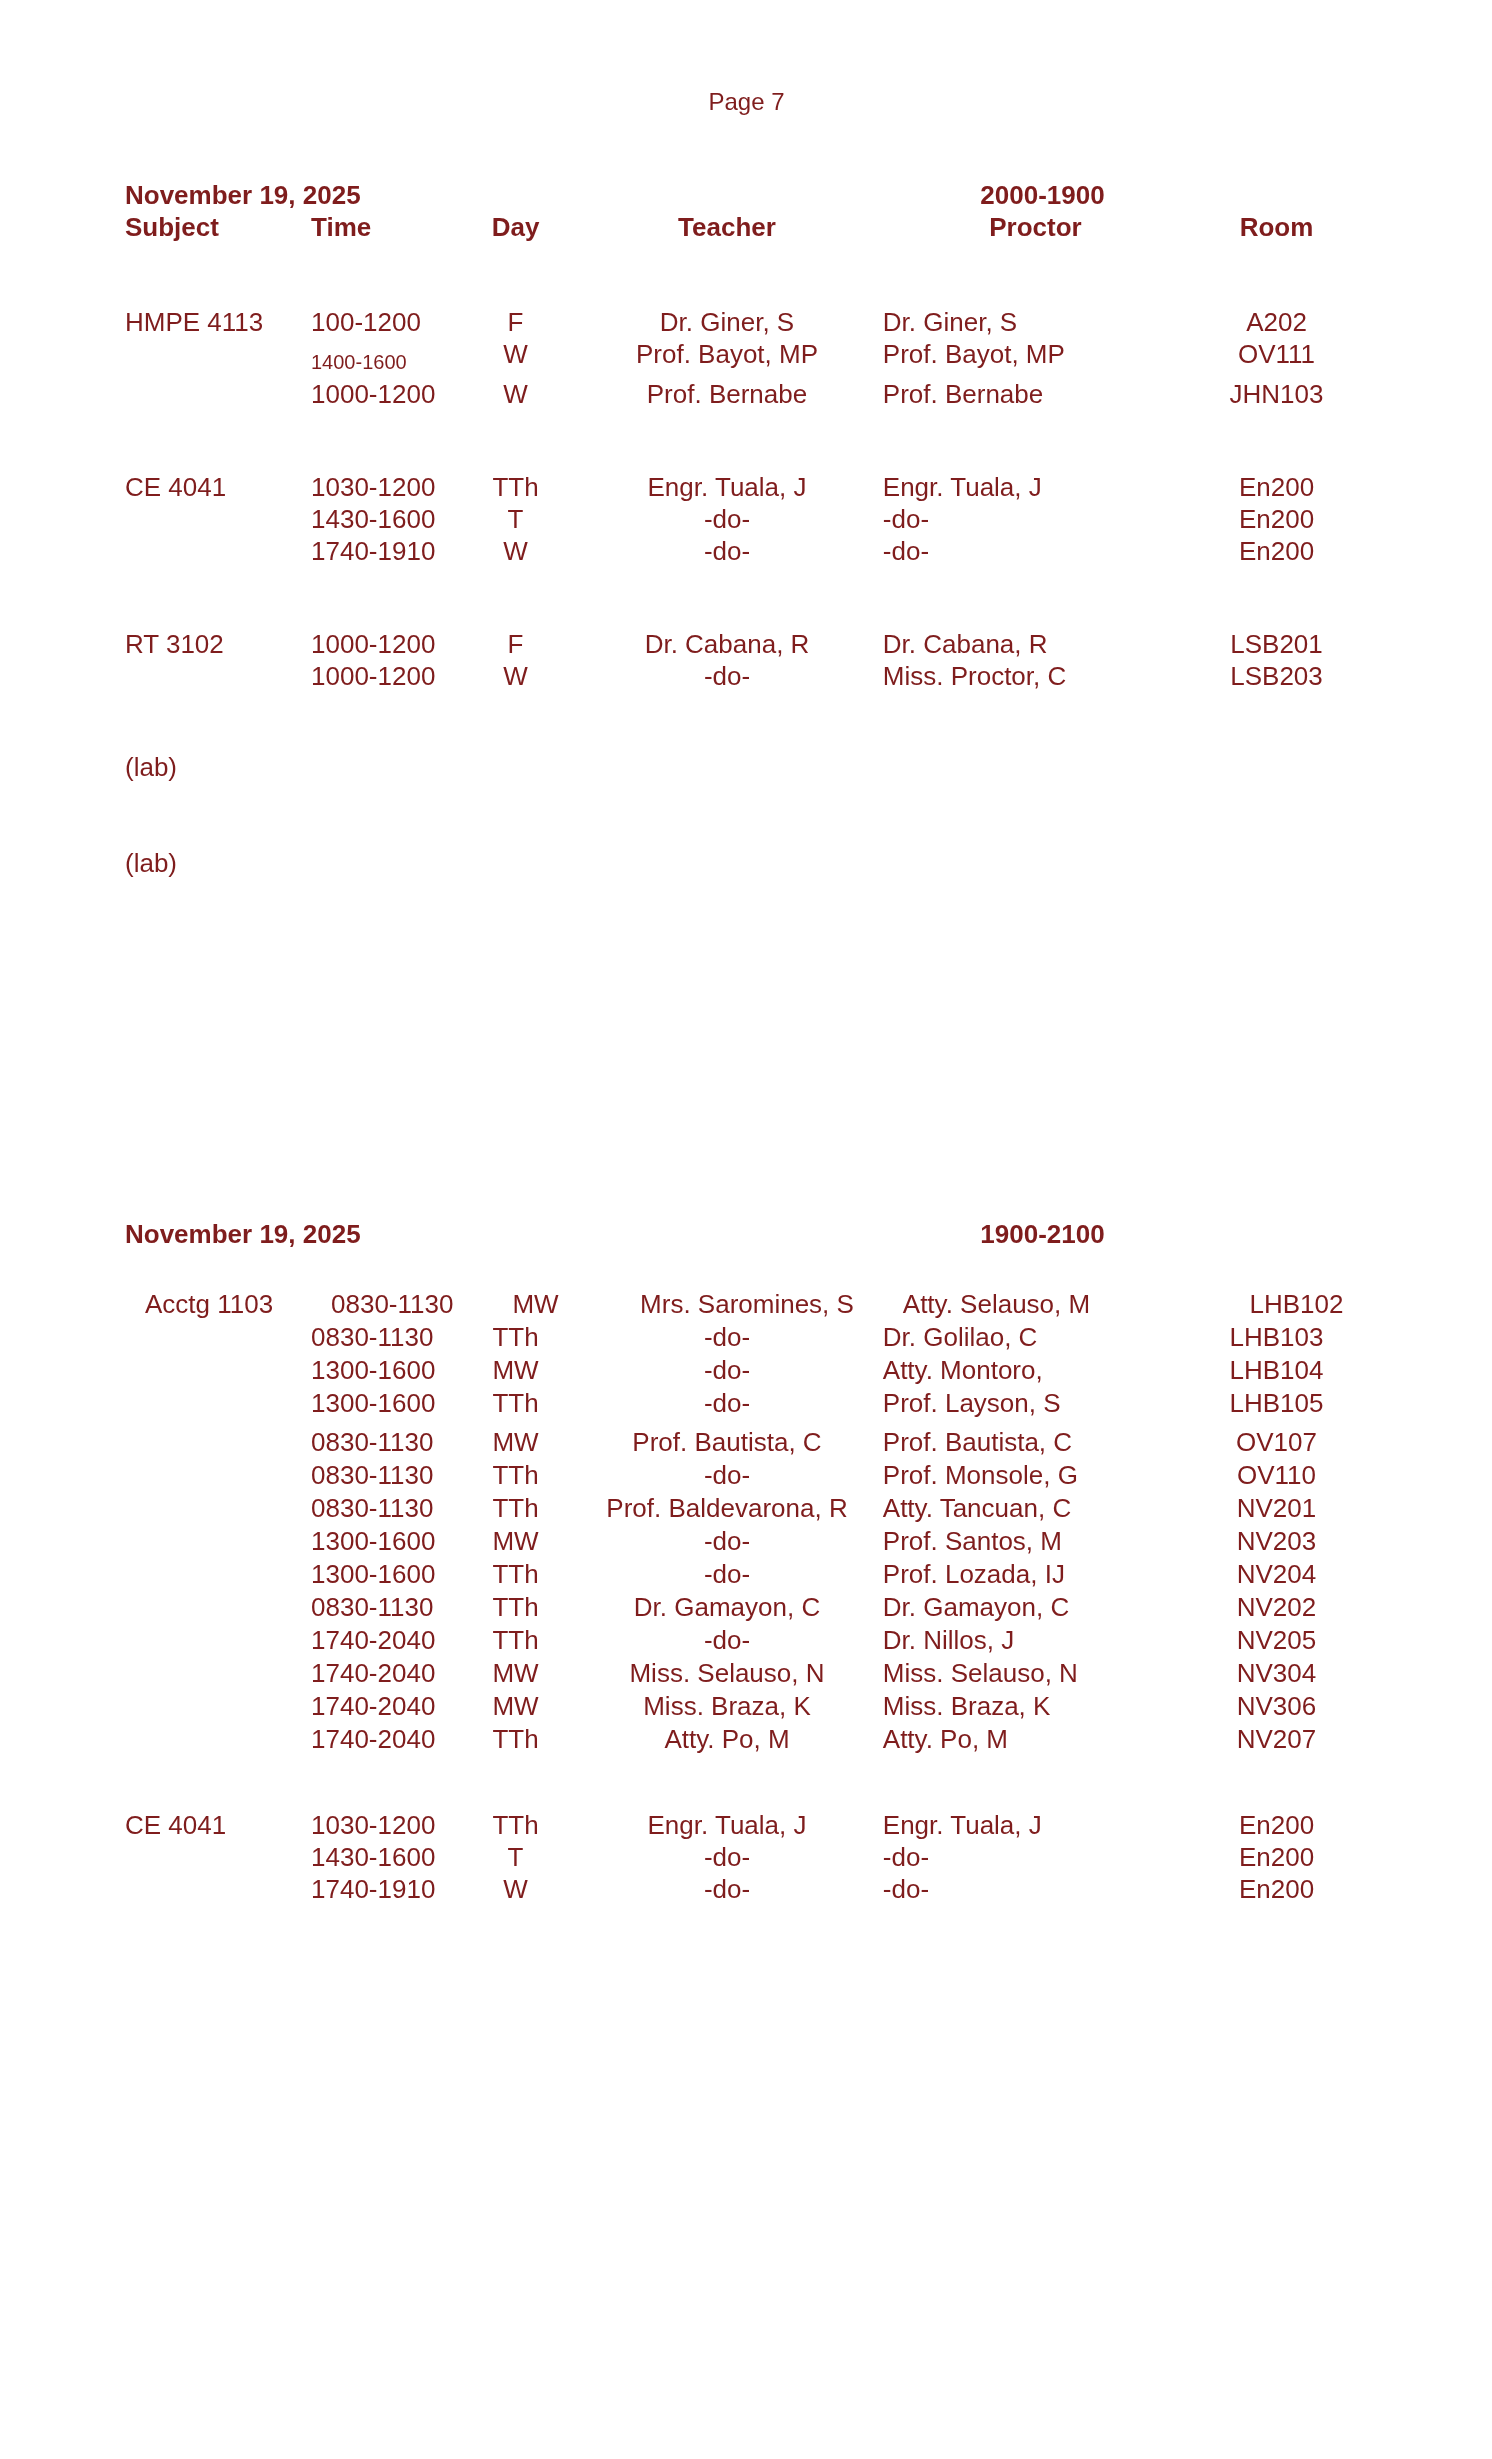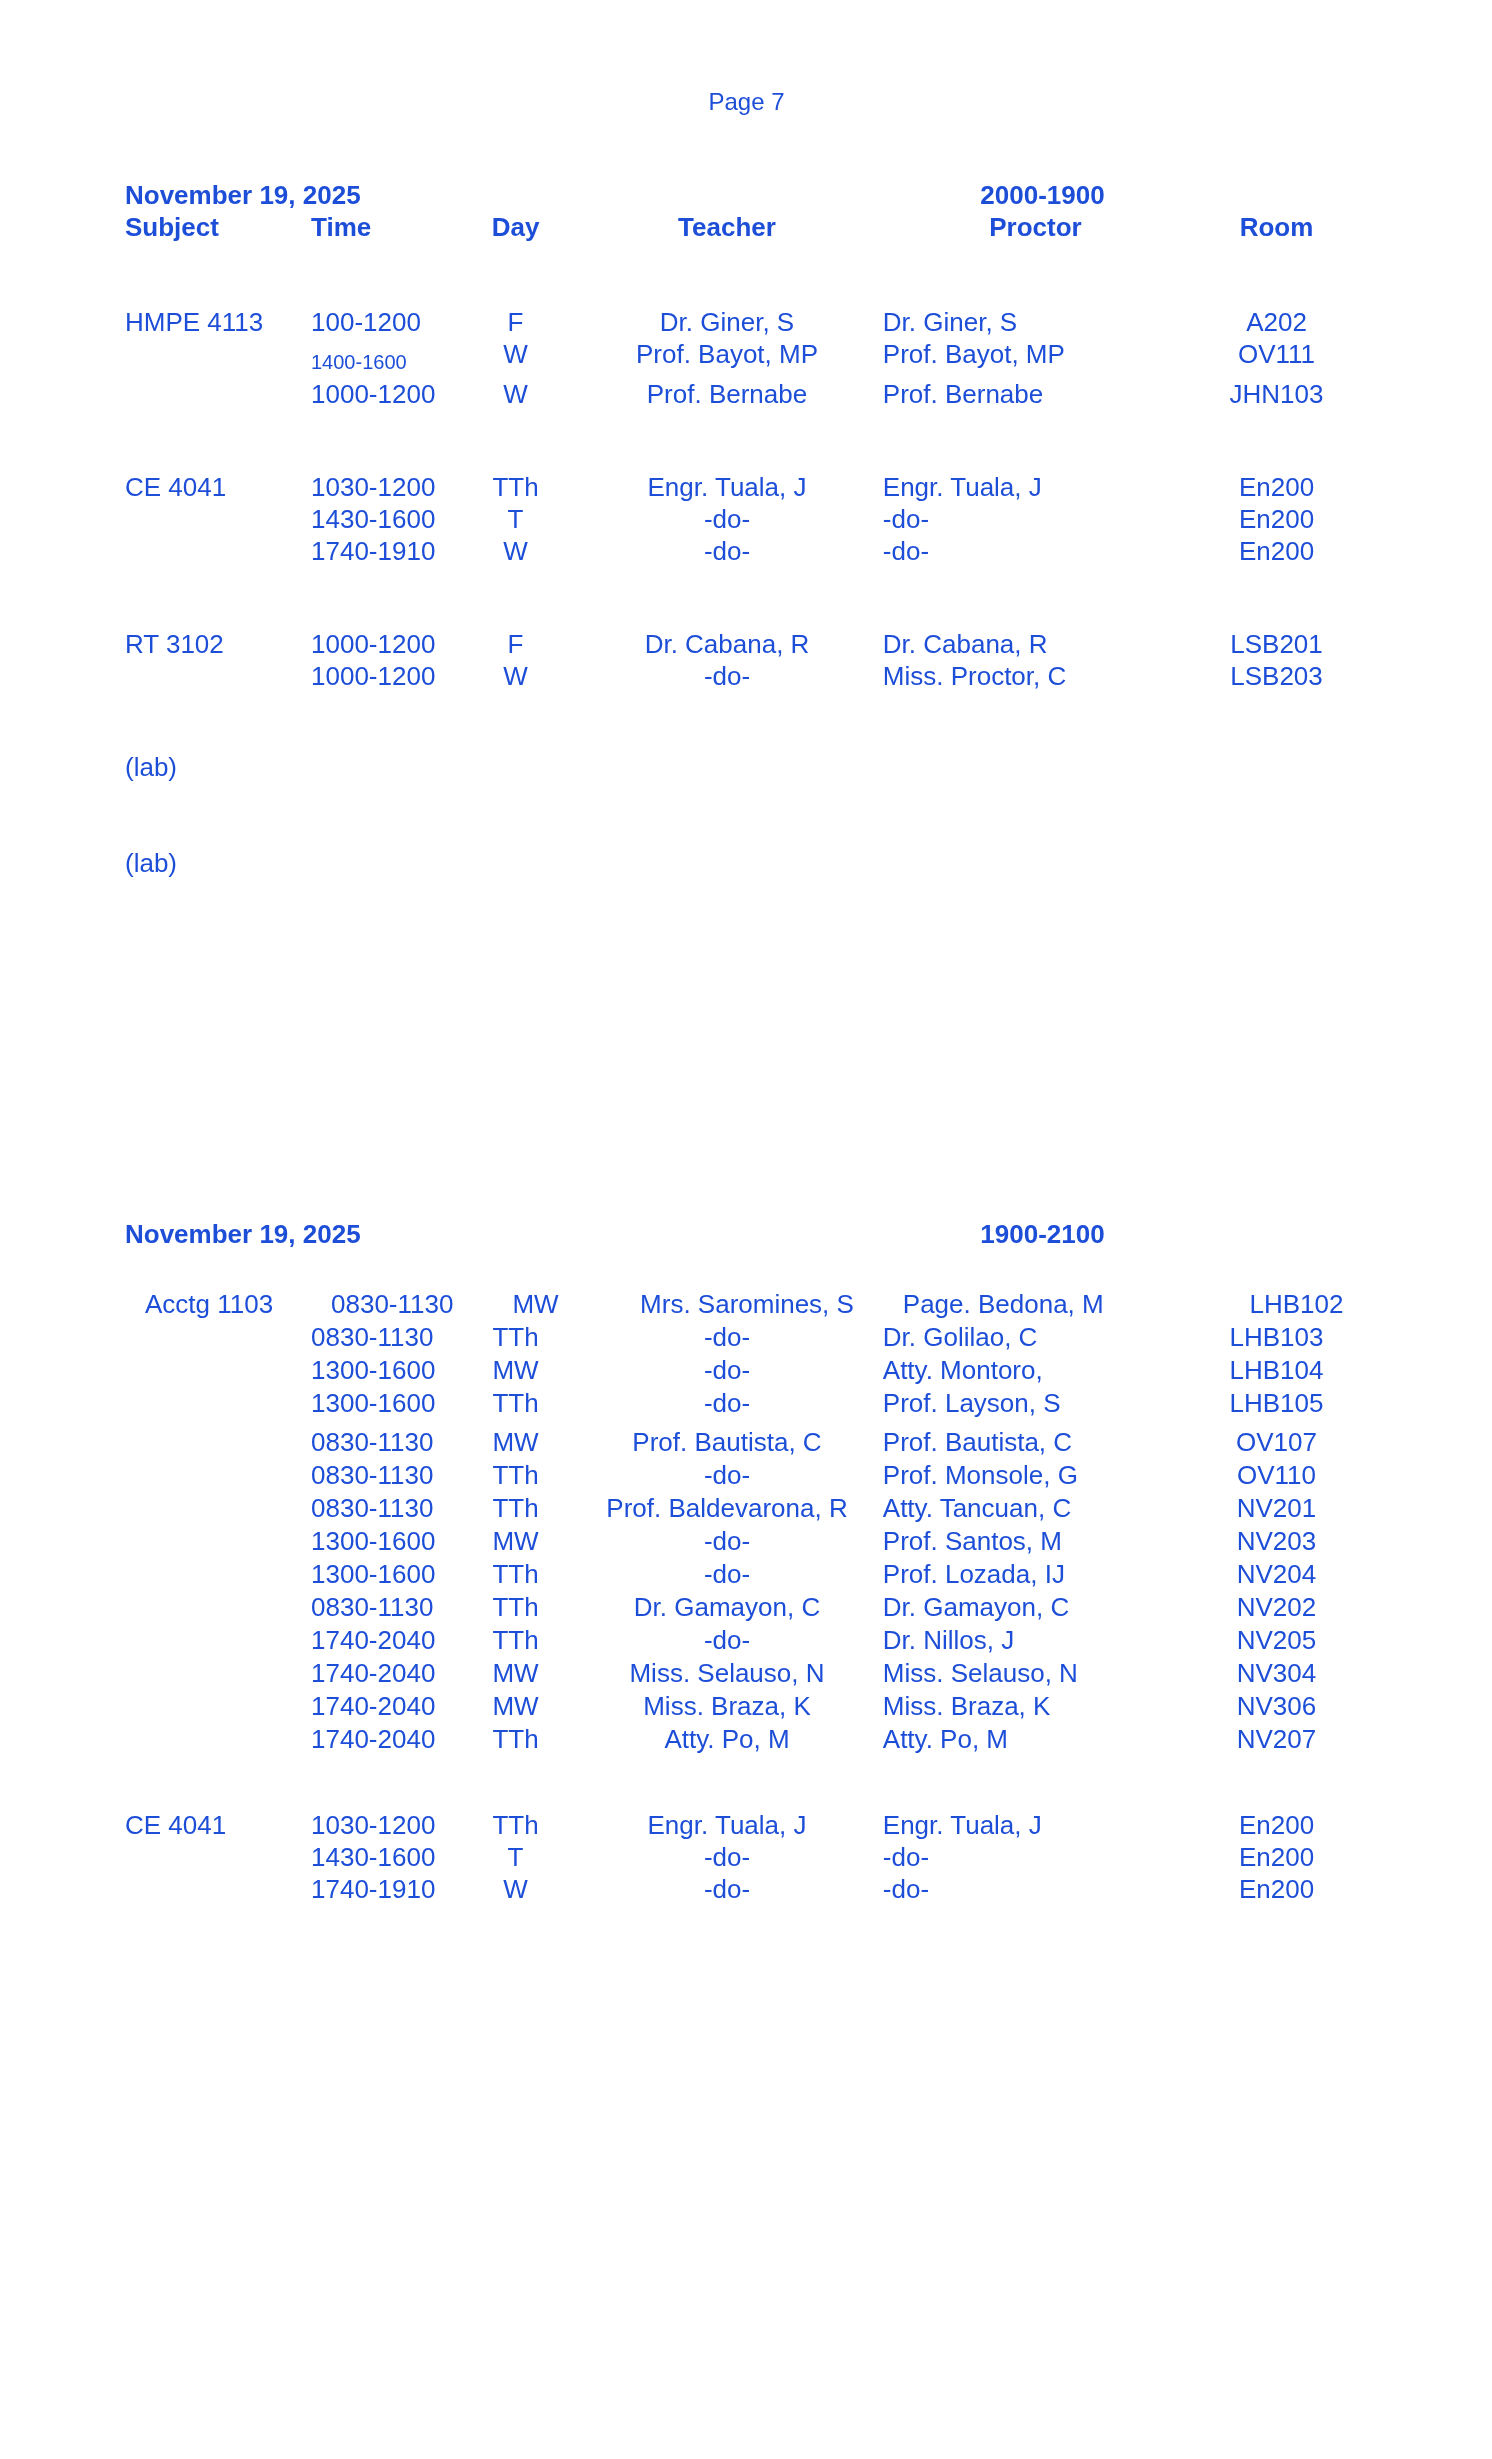--- a/index.html
+++ b/index.html
@@ -41,21 +41,21 @@
   .b{font-weight:bold;}
   .ctr{text-align:center;}
   .proc{padding-left:4.8px;}
   .slot-pad{padding-left:38px;}
   .hdr-proc-pad{padding-left:24px;}
   .small{font-size:20px;margin-top:8px;}
 </style>
 </head>
 <body>
 
-<div id="page" style="background: rgb(255, 255, 255); color: #1d4ed8;">
+<div id="page" style="background: rgb(255, 255, 255); color: #7f1d1d;">
   <div id="page-number">Page 7</div>
 <div class="section" style="top: 179px;">
       <div class="date-grid">
         <div class="cell b">November 19, 2025</div>
         <div class="cell b ctr slot-pad">2000-1900</div>
         <div class="cell"></div>
       </div>
       <div class="grid">
         <div class="cell b">Subject</div>
         <div class="cell b">Time</div>
@@ -150,21 +150,21 @@
         <div class="cell b">November 19, 2025</div>
         <div class="cell b ctr slot-pad">1900-2100</div>
         <div class="cell"></div>
       </div>
       <div class="block" style="margin-top: 38px;">
         <div class="grid" style="line-height: 33px; margin-left: 20px;">
           <div class="cell">Acctg 1103</div>
           <div class="cell">0830-1130</div>
           <div class="cell ctr">MW</div>
           <div class="cell ctr">Mrs. Saromines, S</div>
-          <div class="cell proc">Page. Bedona, M</div>
+          <div class="cell proc">Atty. Selauso, M</div>
           <div class="cell ctr">LHB102</div>
         </div>
         <div class="grid" style="line-height: 33px;">
           <div class="cell"></div>
           <div class="cell">0830-1130</div>
           <div class="cell ctr">TTh</div>
           <div class="cell ctr">-do-</div>
           <div class="cell proc">Dr. Golilao, C</div>
           <div class="cell ctr">LHB103</div>
         </div>

